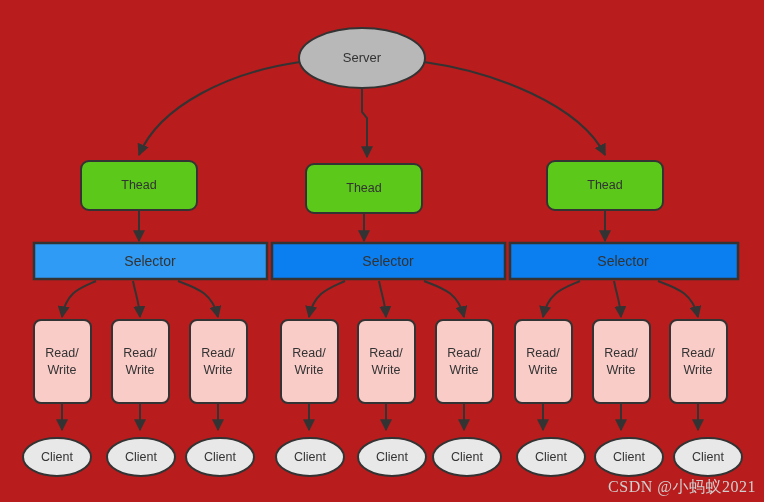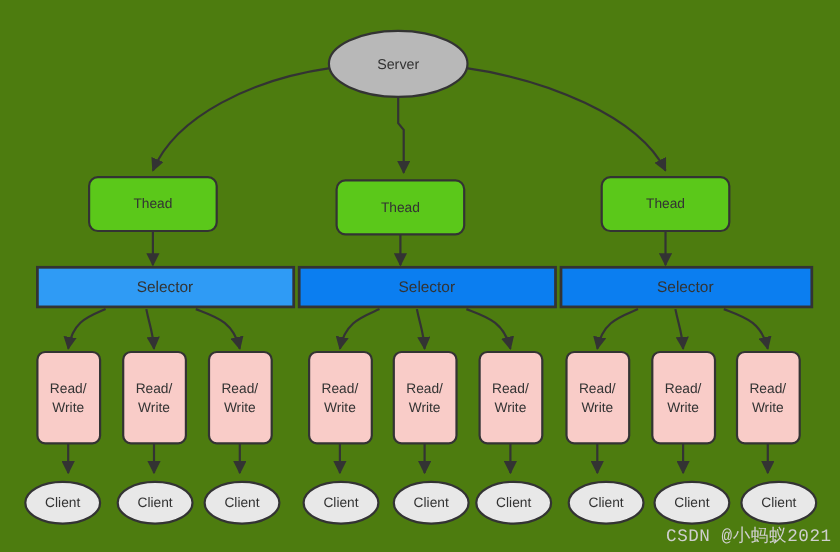--- a/index.html
+++ b/index.html
@@ -7,21 +7,21 @@
     padding: 0;
     background: #ffffff;
   }
   body {
     font-family: "Liberation Sans", sans-serif;
   }
   #canvas {
     position: relative;
     width: 764px;
     height: 502px;
-    background: #4d7c0f;
+    background: #b91c1c;
     overflow: hidden;
   }
   svg.layer {
     position: absolute;
     left: 0;
     top: 0;
     width: 764px;
     height: 502px;
   }
   .node-text {
@@ -32,21 +32,21 @@
   }
   .t-server { font-size: 13px; }
   .t-thread { font-size: 12.5px; }
   .t-selector { font-size: 14px; }
   .t-rw { font-size: 12.5px; }
   .t-client { font-size: 12.5px; }
   .watermark {
     position: absolute;
     right: 8px;
     bottom: 4px;
-    font-family: Liberation Mono, monospace;
+    font-family: Liberation Serif, serif;
     font-size: 16px;
     color: #cfcfcf;
     letter-spacing: 0.5px;
     white-space: nowrap;
     user-select: none;
   }
 </style>
 </head>
 <body>
 

